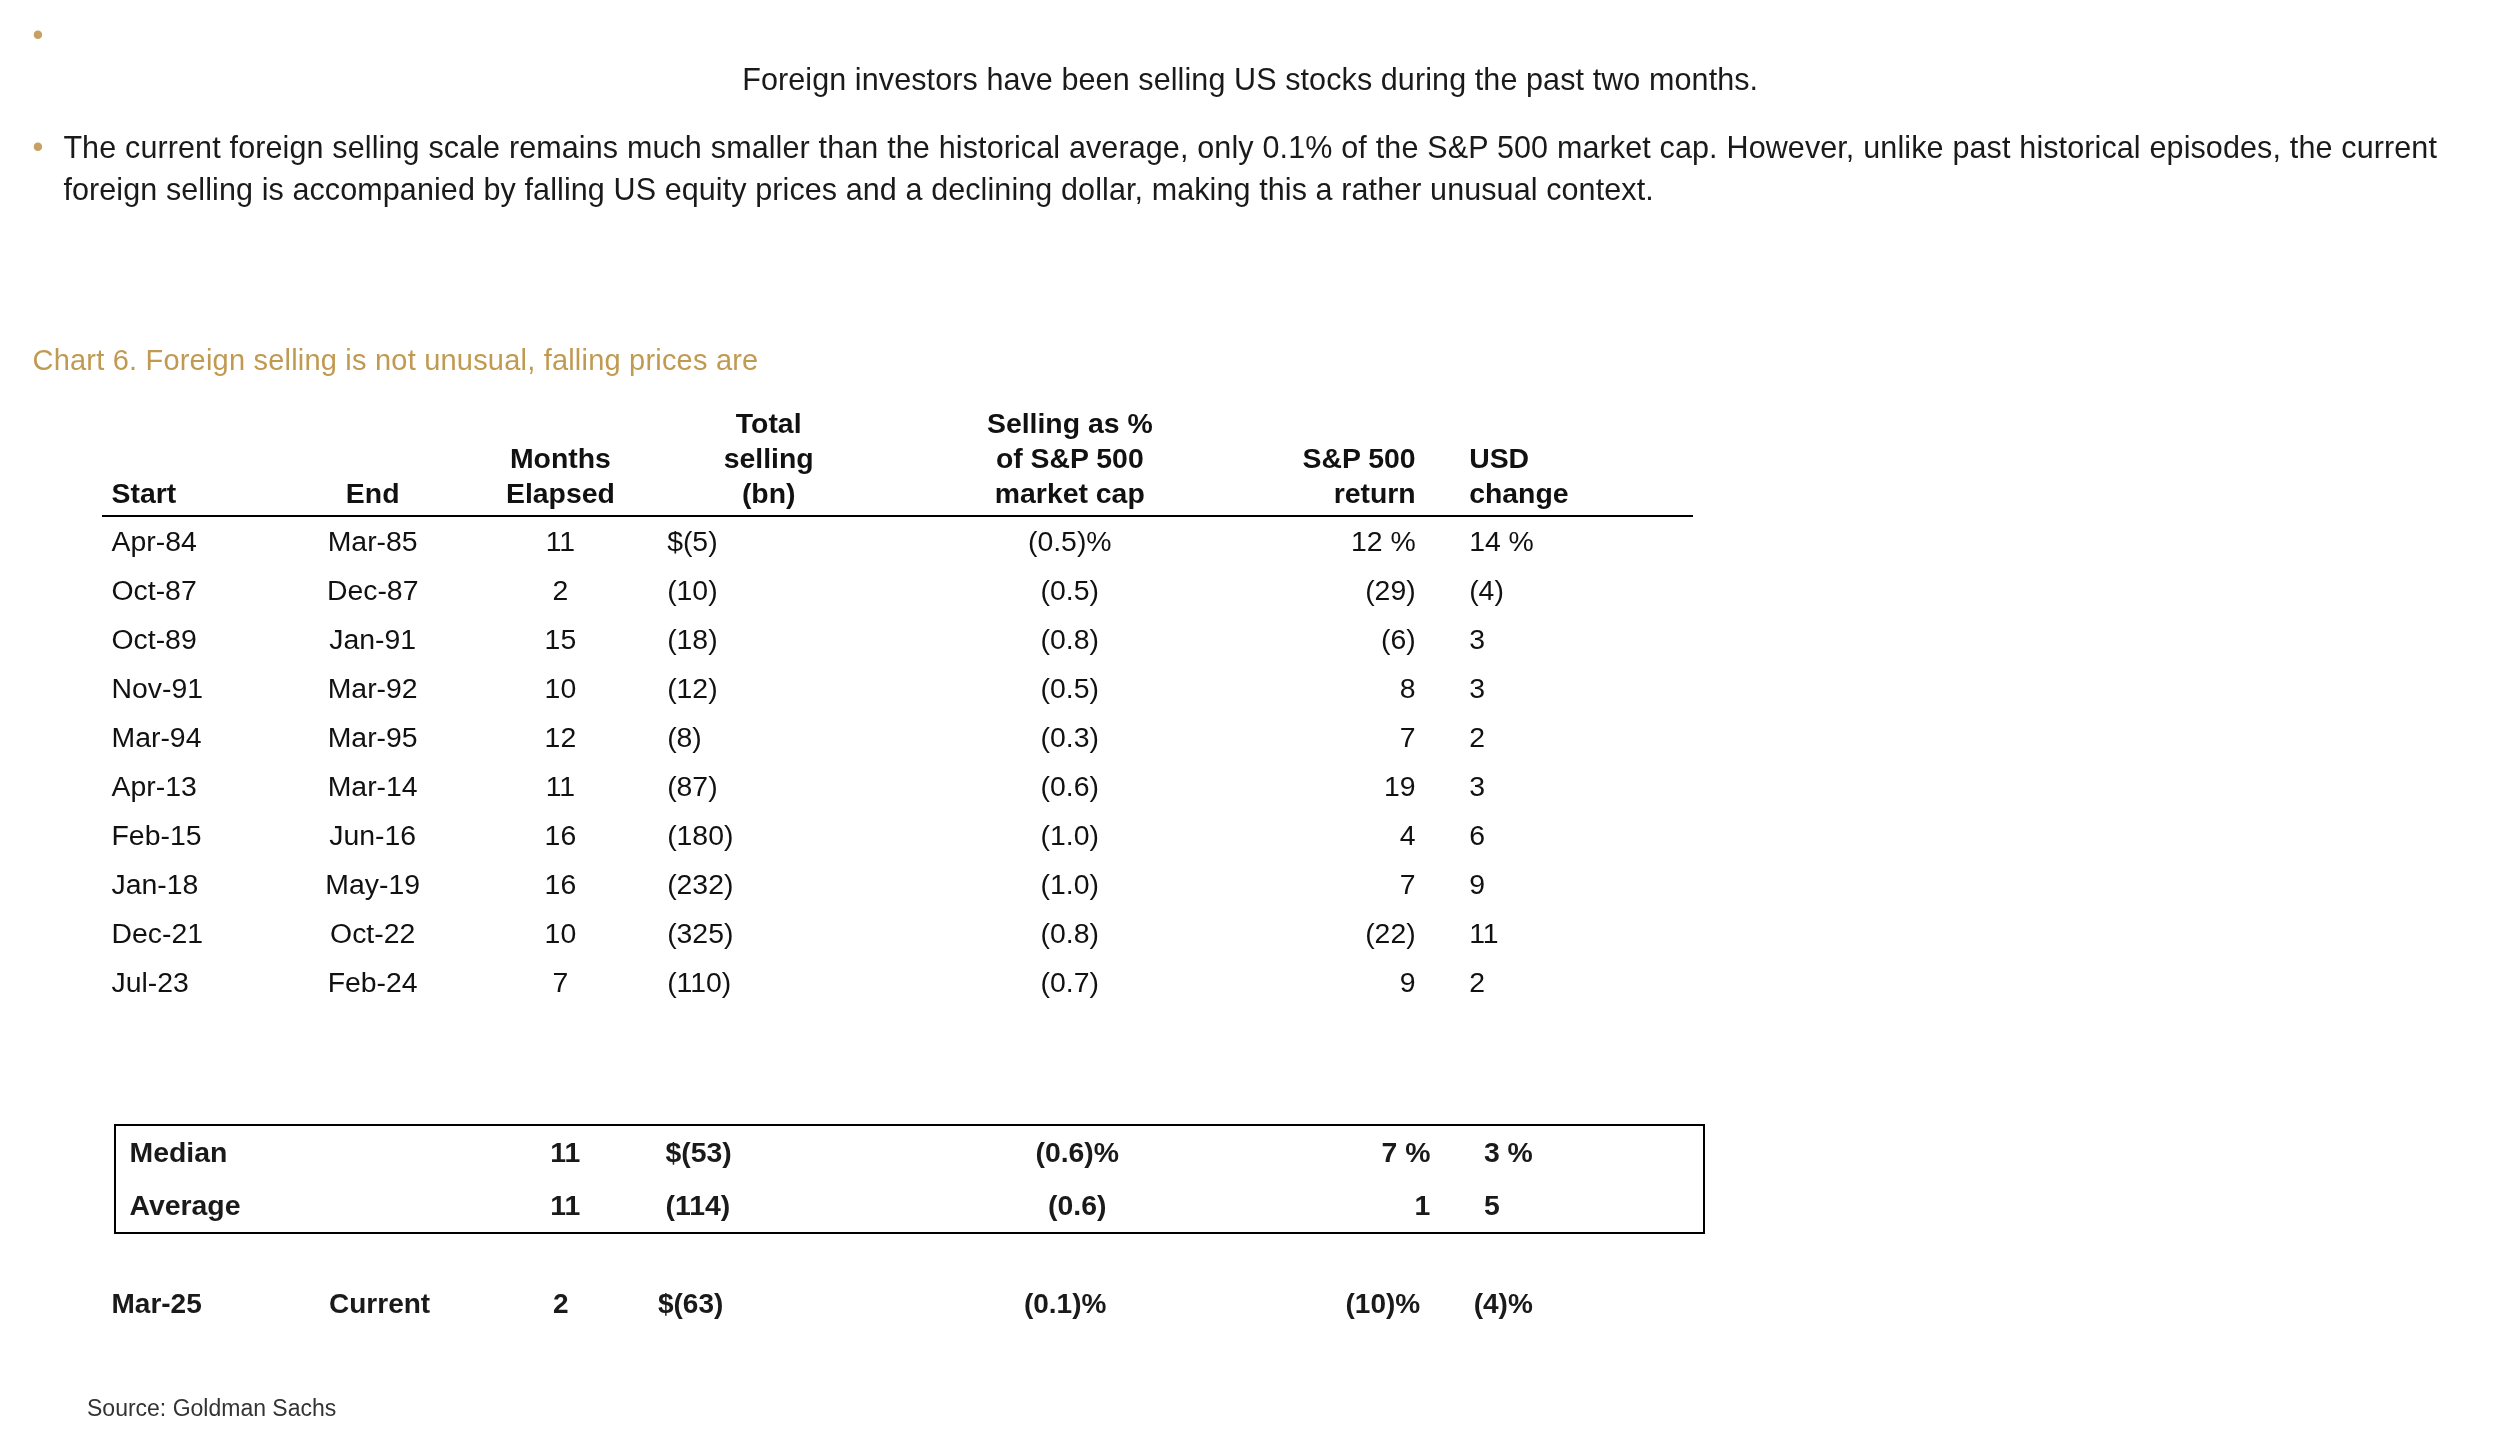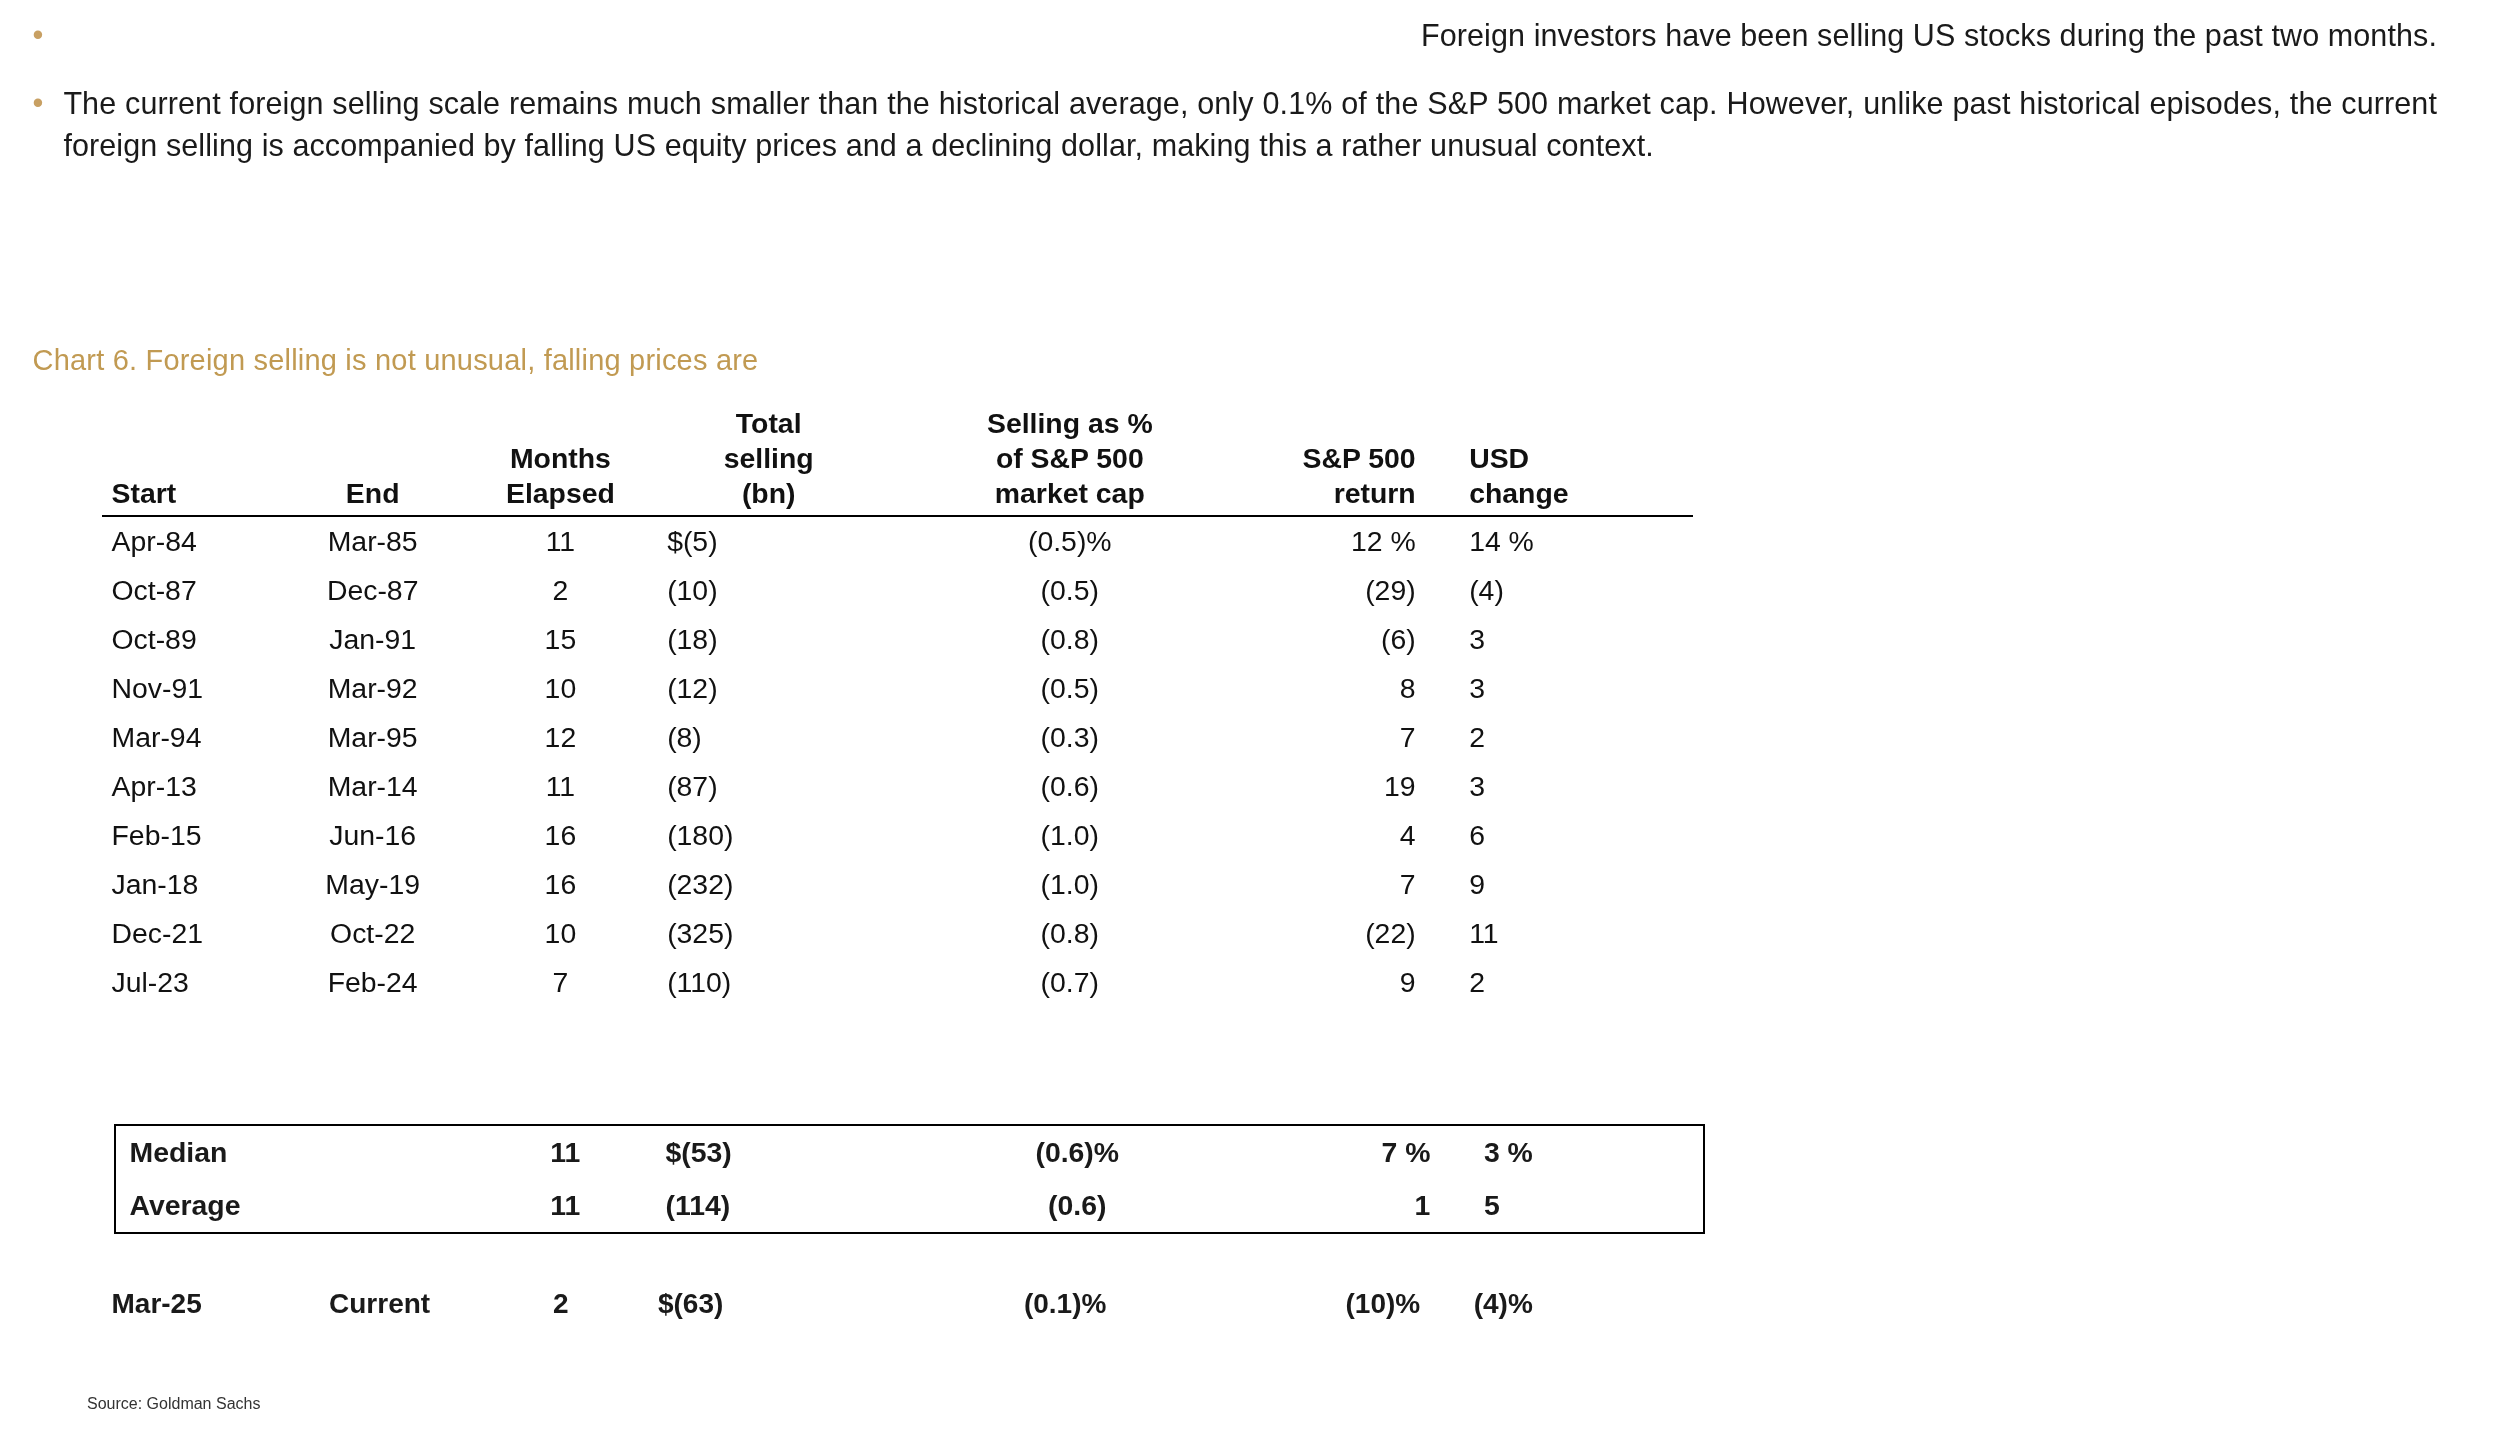--- a/index.html
+++ b/index.html
@@ -46,21 +46,22 @@
   }
   .bullet-text {
     flex: 1 1 auto;
     font-size: 30.5px;
     line-height: 42px;
     color: #1a1a1a;
     text-align: justify;
     letter-spacing: 0.1px;
   }
   .bullet-text.nojustify {
-    text-align: right;
+    text-align: center;
+    margin-top: 44px;
   }
 
   
   .chart-title {
     position: absolute;
     top: 344px;
     left: 32.5px;
     font-size: 29px;
     color: #c19a52;
     letter-spacing: 0.2px;
@@ -152,21 +153,21 @@
     font-weight: bold;
     line-height: 61px;
     padding: 0 9.5px;
     white-space: nowrap;
   }
 
   .source {
     position: absolute;
     top: 1395px;
     left: 87px;
-    font-size: 16px;
+    font-size: 23px;
     color: #333333;
   }
 </style>
 </head>
 <body>
 
 <div class="page">
 
   <div class="bullets">
 

